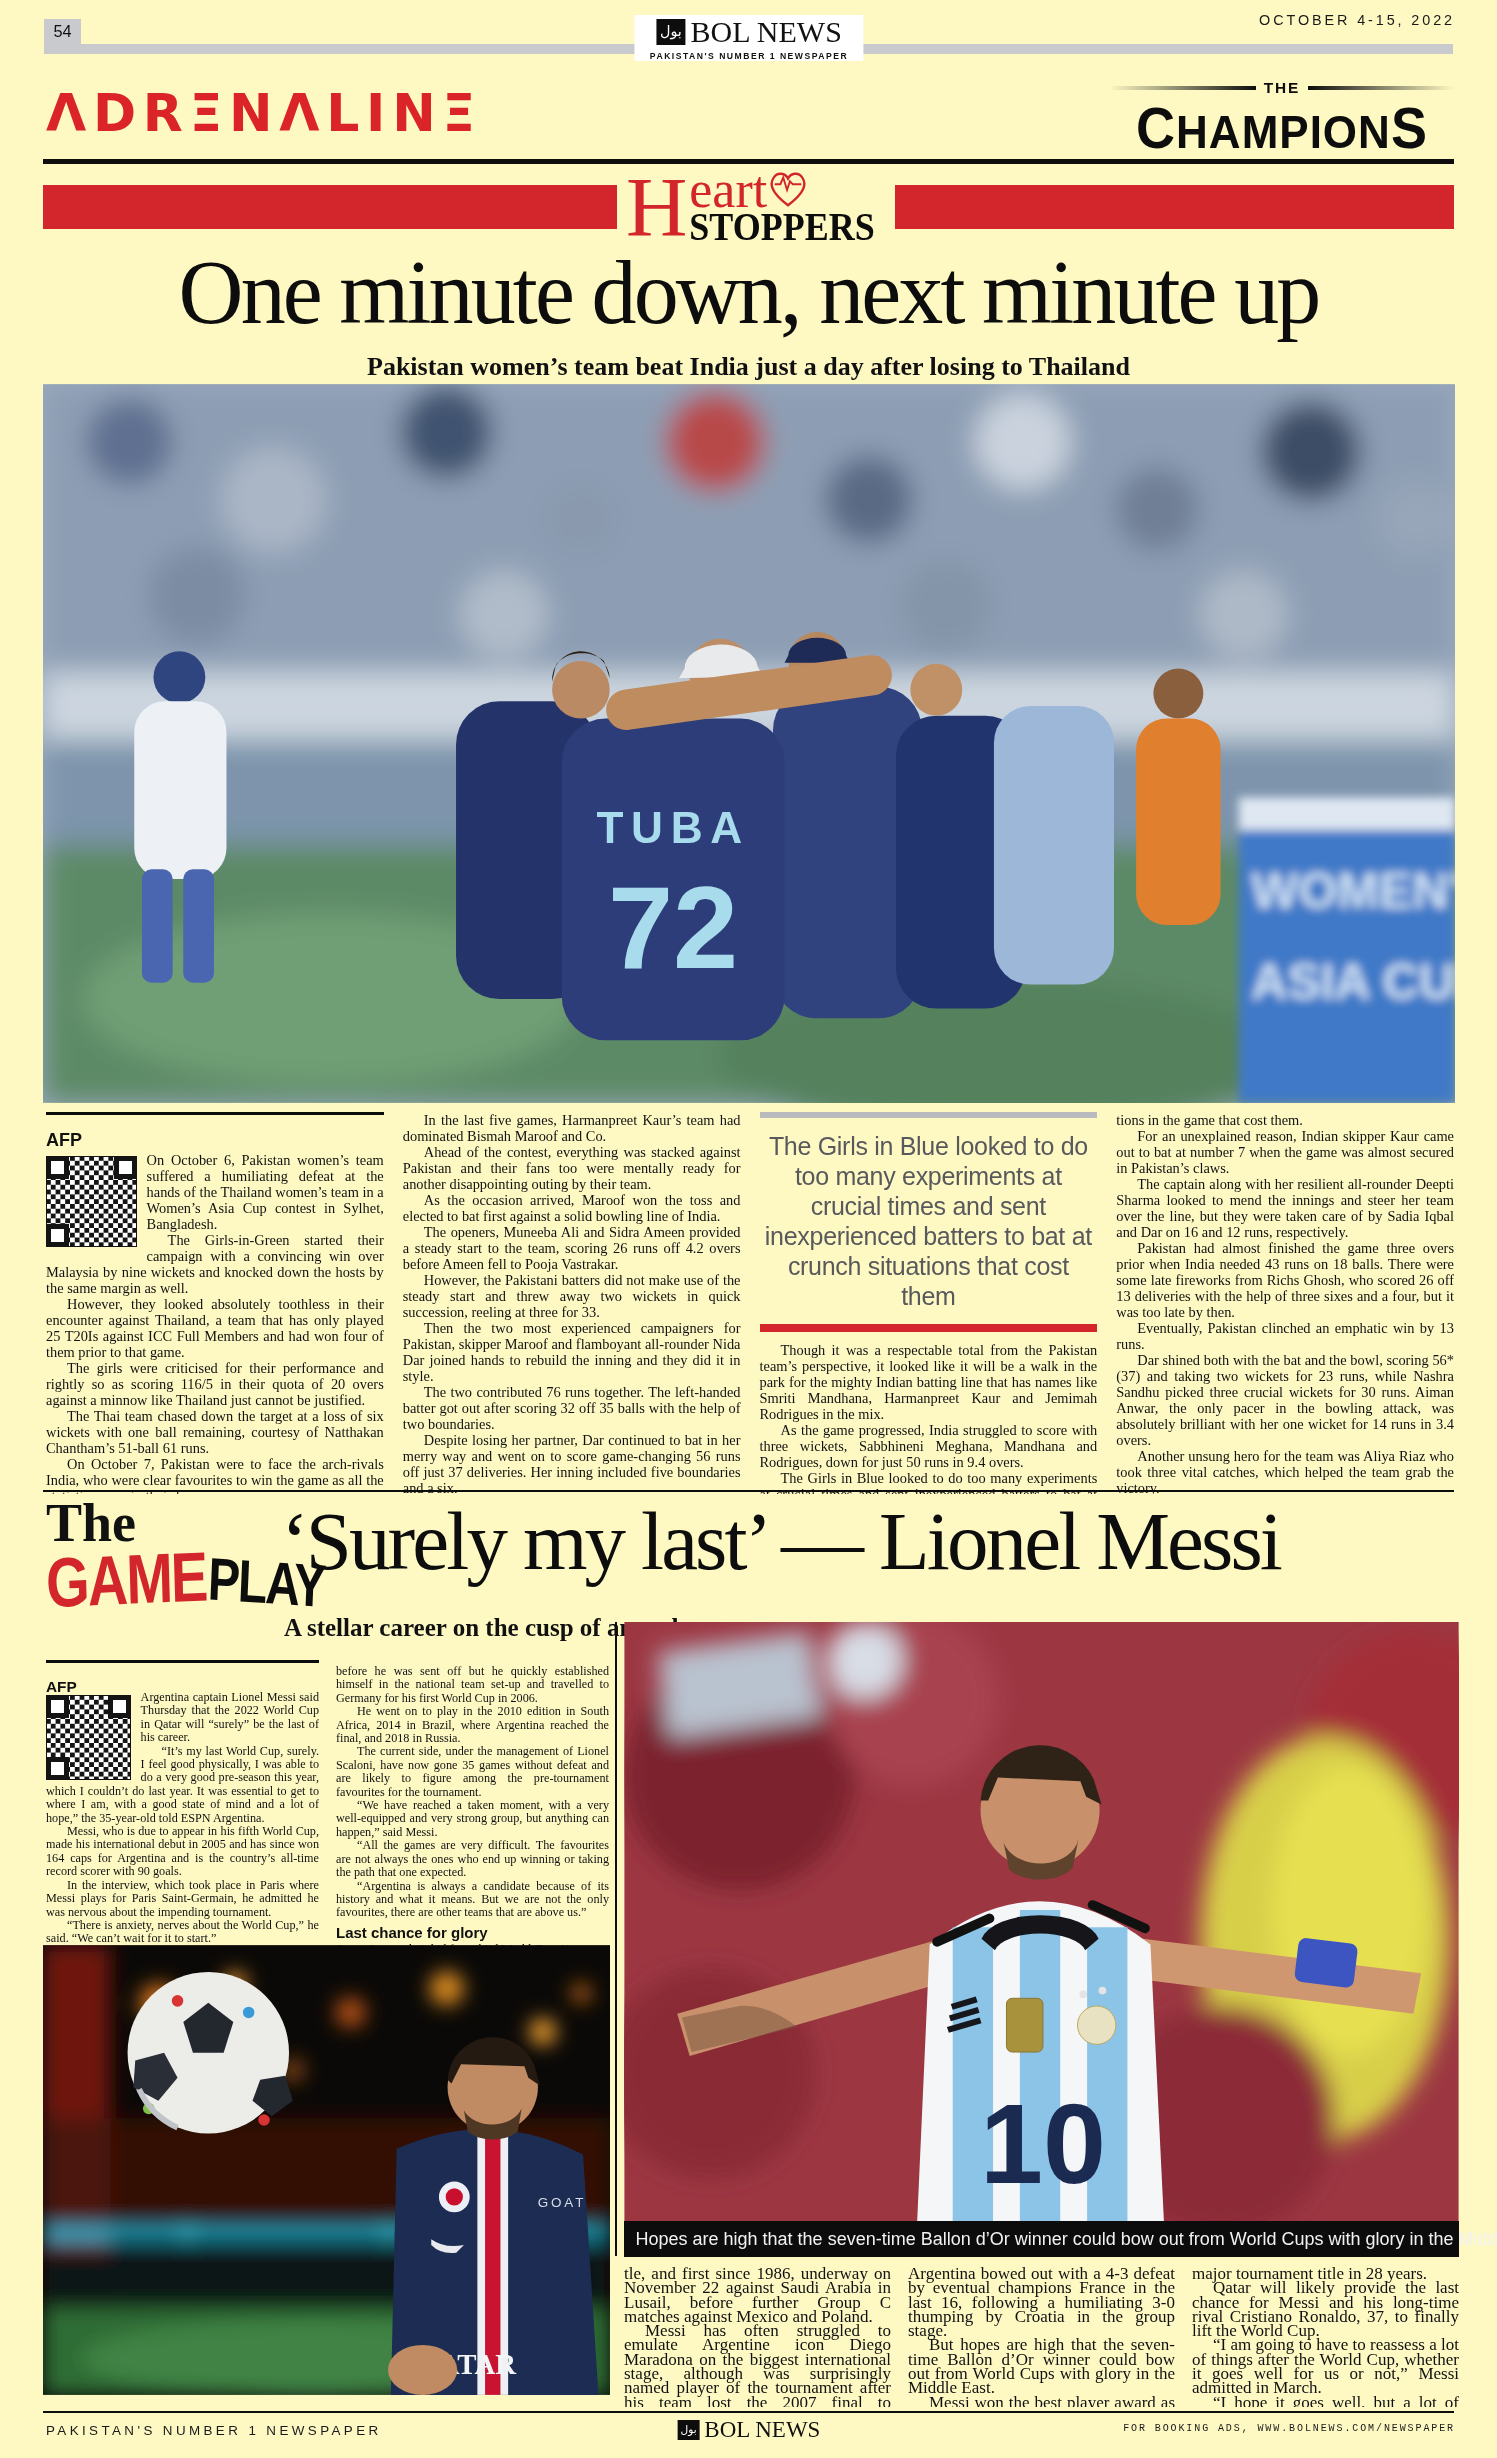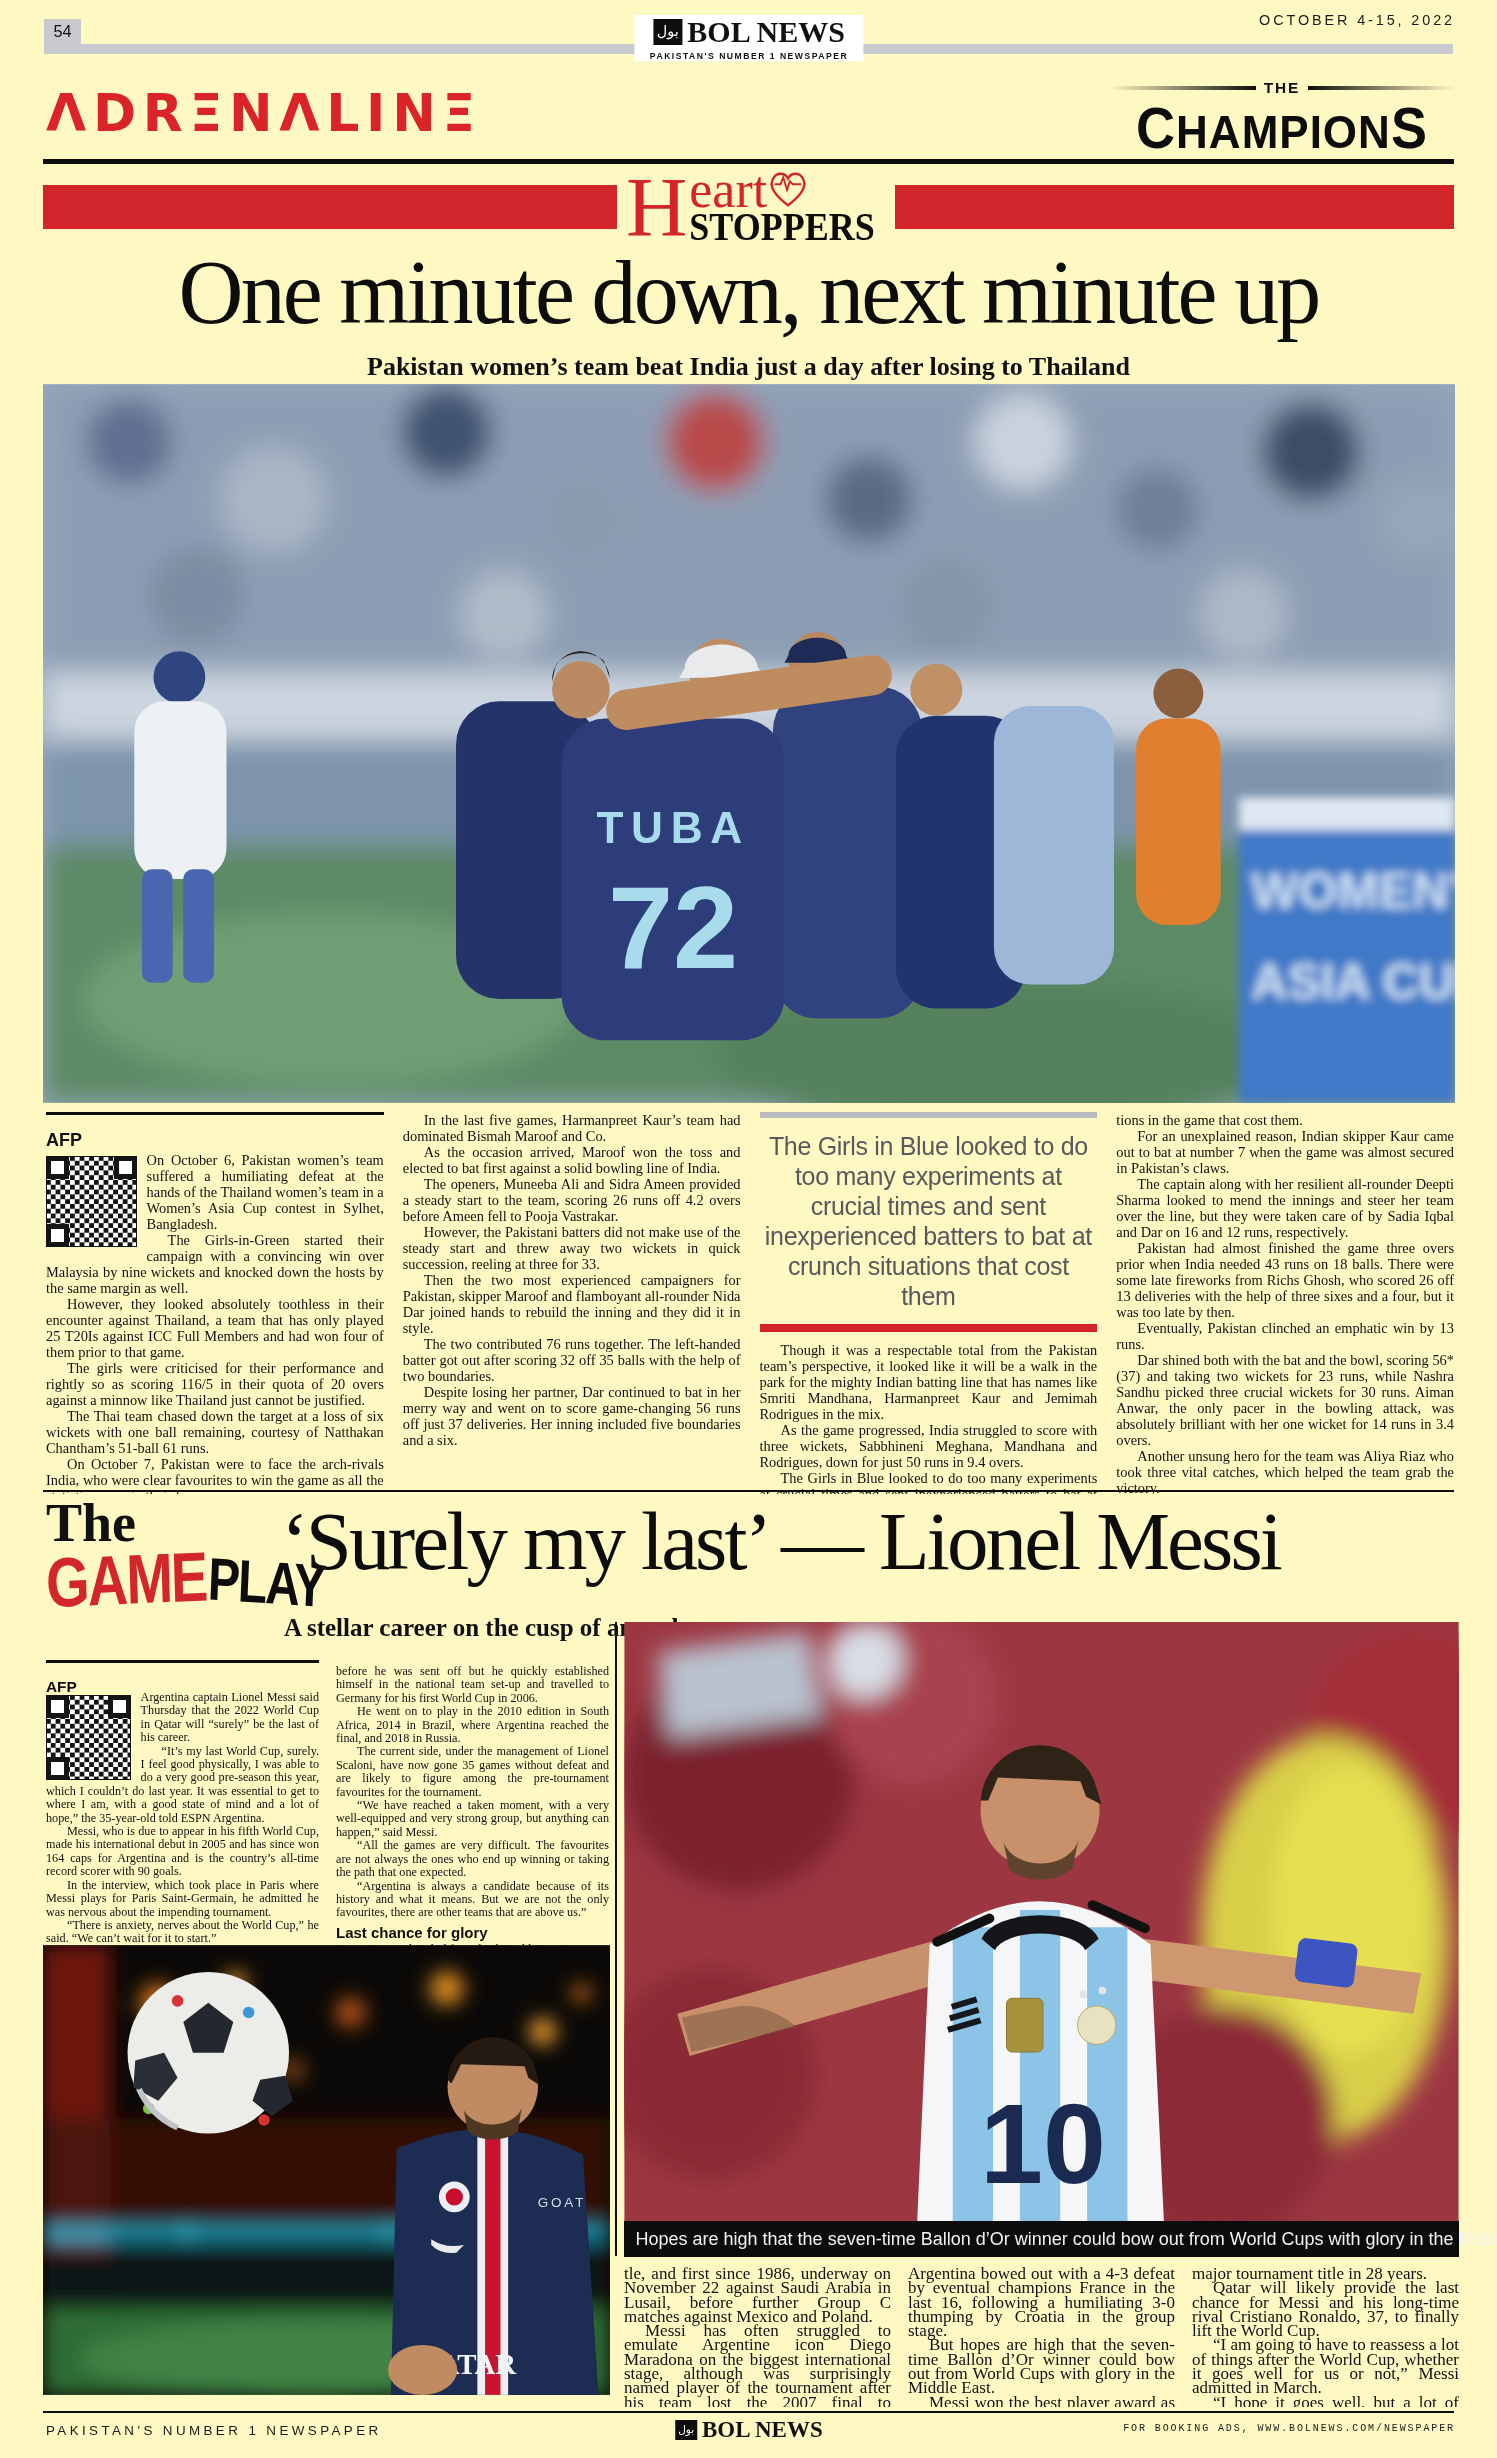--- a/index.html
+++ b/index.html
@@ -11,21 +11,21 @@
   .tab54{left:44px;top:19px;width:37px;height:25px;background:#c9cace;
          font-family:"Liberation Sans",sans-serif;font-size:16.3px;line-height:25px;text-align:center;}
   .greybar{left:44px;top:44px;width:1409px;height:9.6px;background:#c9cace;}
   .date{right:43px;top:11.5px;font-family:"Liberation Sans",sans-serif;font-size:14.4px;
         letter-spacing:2.9px;color:#1a1a1a;}
   .masthead{left:50%;transform:translateX(-50%);top:15.4px;background:#fff;padding:0 15.4px;
             text-align:center;z-index:3;}
   .mh-row{display:flex;align-items:center;justify-content:center;gap:4.8px;}
   .mh-box{display:inline-block;background:#0d0d0d;color:#fff;font-size:14.4px;line-height:1;
           padding:4.8px 3.8px 6.7px;font-family:"DejaVu Sans",sans-serif;}
-  .mh-name{font-family:"Liberation Serif",serif;font-weight:bold;font-size:30px;letter-spacing:0px;}
+  .mh-name{font-family:"Liberation Serif",serif;font-weight:normal;font-size:30px;letter-spacing:0px;}
   .mh-tag{font-family:"Liberation Sans",sans-serif;font-size:8.6px;font-weight:bold;
           letter-spacing:1.5px;margin-top:1.9px;}
   .adrenaline{left:46px;top:83px;font-family:"DejaVu Sans",sans-serif;font-weight:bold;
               font-size:52px;letter-spacing:6.7px;color:#db2428;}
   .champs{right:43px;top:79px;width:346px;text-align:center;}
   .ch-the{display:flex;align-items:center;gap:7.7px;font-family:"Liberation Sans",sans-serif;
           font-weight:bold;font-size:15.4px;letter-spacing:1.9px;color:#0d0d0d;}
   .ch-the::before,.ch-the::after{content:"";flex:1;height:4.8px;}
   .ch-the::before{background:linear-gradient(90deg,rgba(0,0,0,0),#0d0d0d);}
   .ch-the::after{background:linear-gradient(90deg,#0d0d0d,rgba(0,0,0,0));}
@@ -245,20 +245,21 @@
           <p>The Girls-in-Green started their campaign with a convincing win over Malaysia by nine wickets and knocked down the hosts by the same margin as well.</p>
           <p>However, they looked absolutely toothless in their encounter against Thailand, a team that has only played 25 T20Is against ICC Full Members and had won four of them prior to that game.</p>
           <p>The girls were criticised for their performance and rightly so as scoring 116/5 in their quota of 20 overs against a minnow like Thailand just cannot be justified.</p>
           <p>The Thai team chased down the target at a loss of six wickets with one ball remaining, courtesy of Natthakan Chantham’s 51-ball 61 runs.</p>
           <p>On October 7, Pakistan were to face the arch-rivals India, who were clear favourites to win the game as all the statistics were in their favour.</p>
         </div>
     </div>
     <div class="col">
       <div>
           <p>In the last five games, Harmanpreet Kaur’s team had dominated Bismah Maroof and Co.</p>
+          <p>Ahead of the contest, everything was stacked against Pakistan and their fans too were mentally ready for another disappointing outing by their team.</p>
           <p>As the occasion arrived, Maroof won the toss and elected to bat first against a solid bowling line of India.</p>
           <p>The openers, Muneeba Ali and Sidra Ameen provided a steady start to the team, scoring 26 runs off 4.2 overs before Ameen fell to Pooja Vastrakar.</p>
           <p>However, the Pakistani batters did not make use of the steady start and threw away two wickets in quick succession, reeling at three for 33.</p>
           <p>Then the two most experienced campaigners for Pakistan, skipper Maroof and flamboyant all-rounder Nida Dar joined hands to rebuild the inning and they did it in style.</p>
           <p>The two contributed 76 runs together. The left-handed batter got out after scoring 32 off 35 balls with the help of two boundaries.</p>
           <p>Despite losing her partner, Dar continued to bat in her merry way and went on to score game-changing 56 runs off just 37 deliveries. Her inning included five boundaries and a six.</p>
         </div>
     </div>
     <div class="col">
       <div class="pullquote">The Girls in Blue looked to do too many experiments at crucial times and sent inexperienced batters to bat at crunch situations that cost them</div>

